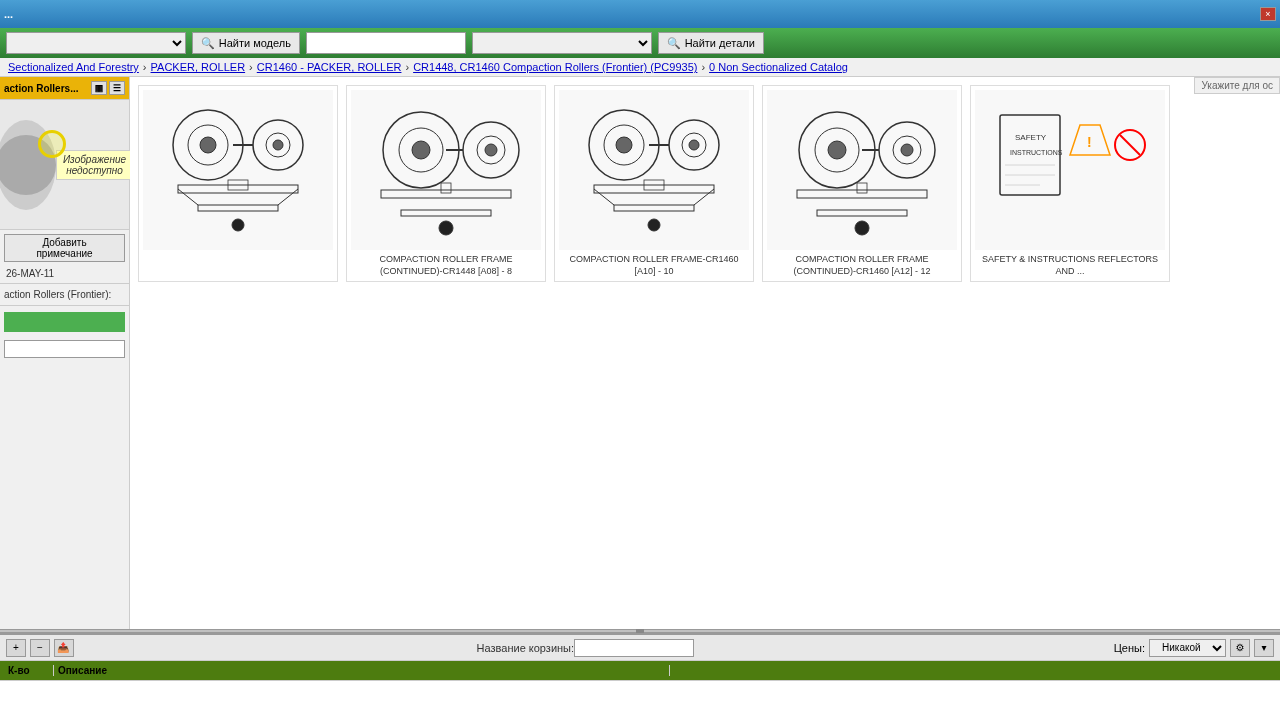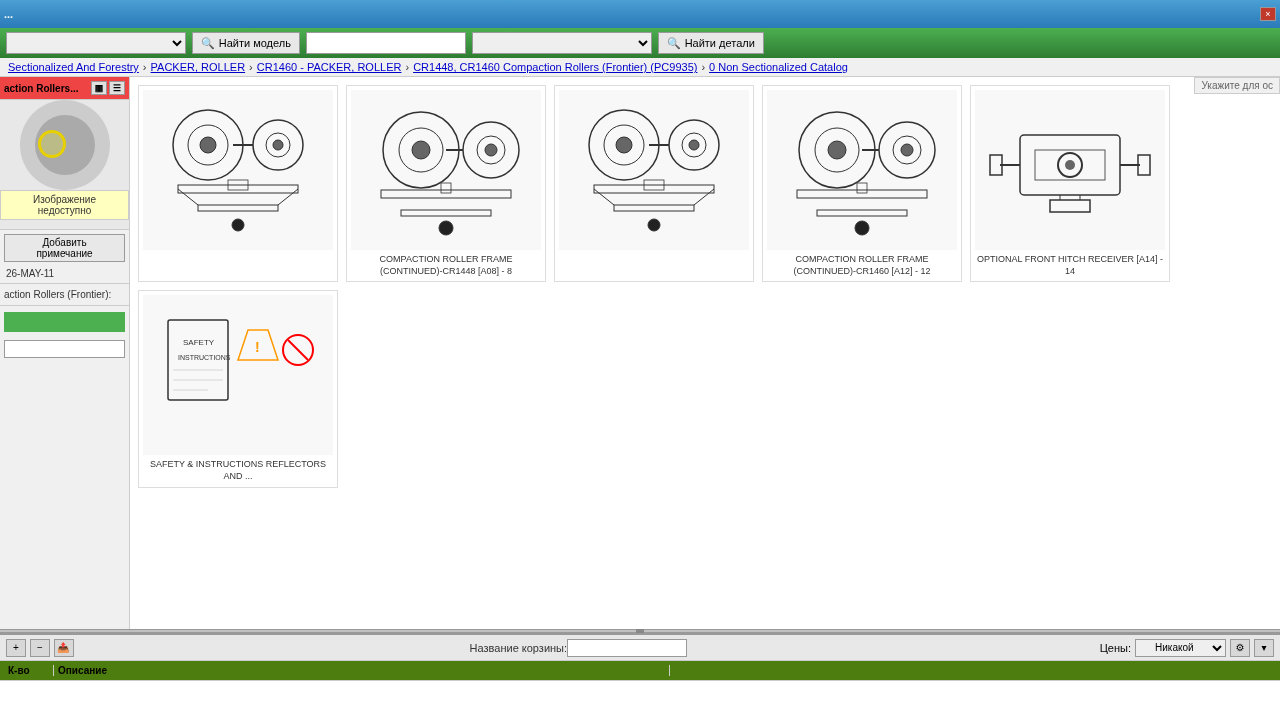--- a/index.html
+++ b/index.html
@@ -86,21 +86,21 @@
 
     
     .left-panel {
       width: 130px;
       background: #f0f0f0;
       border-right: 1px solid #ccc;
       display: flex;
       flex-direction: column;
     }
     .left-panel-header {
-      background: #ef4444;
+      background: #eab308;
       border-bottom: 1px solid #ccc;
       padding: 4px;
       display: flex;
       align-items: center;
       justify-content: space-between;
       font-size: 11px;
       font-weight: bold;
     }
     .left-panel-header-icons { display: flex; gap: 2px; }
     .panel-icon-btn {
@@ -111,23 +111,25 @@
       cursor: pointer;
       display: flex; align-items: center; justify-content: center;
     }
 
     .left-panel-image {
       width: 100%;
       height: 130px;
       background: #e8e8e8;
       display: flex;
       align-items: center;
+      justify-content: center;
       position: relative;
       border-bottom: 1px solid #ccc;
-      flex-direction: column;
+      flex-direction: row;
+      font-style: italic;
     }
     .image-unavailable {
       font-size: 10px;
       color: #333;
       text-align: center;
       background: #ffffc0;
       border: 1px solid #ccc;
       padding: 3px 6px;
     }
     .cursor-circle {
@@ -261,21 +263,21 @@
       display: flex;
       align-items: center;
       gap: 4px;
       margin-left: auto;
     }
     .price-label { font-size: 11px; padding-left: 17px; }
     .price-select {
       height: 18px;
       border: 1px solid #999;
       font-size: 10px;
-      padding: 0 15px;
+      padding: 0 8px;
     }
     .bottom-table-header {
       height: 20px;
       background: #4d7c0f;
       border-bottom: 1px solid #ccc;
       display: flex;
       align-items: center;
       padding: 0 4px;
       gap: 0;
     }
@@ -413,20 +415,21 @@
       <circle cx="130" cy="50" r="5" fill="#666" stroke="#333" stroke-width="1"></circle>
       <line x1="85" y1="50" x2="105" y2="50" stroke="#333" stroke-width="2"></line>
       <rect x="30" y="90" width="120" height="8" fill="none" stroke="#333" stroke-width="1"></rect>
       <rect x="50" y="110" width="80" height="6" fill="none" stroke="#333" stroke-width="1"></rect>
       <circle cx="90" cy="130" r="6" fill="#222" stroke="#333" stroke-width="1"></circle>
       <line x1="30" y1="94" x2="50" y2="110" stroke="#333" stroke-width="1"></line>
       <line x1="150" y1="94" x2="130" y2="110" stroke="#333" stroke-width="1"></line>
       <rect x="80" y="85" width="20" height="10" fill="none" stroke="#333" stroke-width="0.8"></rect>
     </svg>
     </div>
+    <div class="part-label">COMPACTION ROLLER FRAME-CR1460 [A10] - 10</div>
   </div>
         <div class="part-item">
     <div class="part-image">
       <svg viewBox="0 0 180 150" xmlns="http://www.w3.org/2000/svg">
       <circle cx="65" cy="55" r="38" fill="none" stroke="#333" stroke-width="1.5"></circle>
       <circle cx="65" cy="55" r="22" fill="none" stroke="#333" stroke-width="1"></circle>
       <circle cx="65" cy="55" r="9" fill="#666" stroke="#333" stroke-width="1"></circle>
       <circle cx="135" cy="55" r="28" fill="none" stroke="#333" stroke-width="1.5"></circle>
       <circle cx="135" cy="55" r="14" fill="none" stroke="#333" stroke-width="1"></circle>
       <circle cx="135" cy="55" r="6" fill="#666" stroke="#333" stroke-width="1"></circle>
@@ -435,38 +438,20 @@
       <rect x="45" y="115" width="90" height="6" fill="none" stroke="#333" stroke-width="1"></rect>
       <circle cx="90" cy="133" r="7" fill="#222" stroke="#333" stroke-width="1"></circle>
       <rect x="85" y="88" width="10" height="10" fill="none" stroke="#333" stroke-width="0.8"></rect>
     </svg>
     </div>
     <div class="part-label">COMPACTION ROLLER FRAME (CONTINUED)-CR1460 [A12] - 12</div>
   </div>
         <div class="part-item">
     <div class="part-image">
       <svg viewBox="0 0 180 150" xmlns="http://www.w3.org/2000/svg">
-      <rect x="40" y="40" width="100" height="60" fill="none" stroke="#333" stroke-width="1.5" rx="4"></rect>
-      <rect x="55" y="55" width="70" height="30" fill="none" stroke="#555" stroke-width="1"></rect>
-      <circle cx="90" cy="70" r="12" fill="none" stroke="#333" stroke-width="2"></circle>
-      <circle cx="90" cy="70" r="5" fill="#666"></circle>
-      <line x1="40" y1="70" x2="20" y2="70" stroke="#333" stroke-width="2"></line>
-      <rect x="10" y="60" width="12" height="20" fill="none" stroke="#333" stroke-width="1.5"></rect>
-      <line x1="140" y1="70" x2="160" y2="70" stroke="#333" stroke-width="2"></line>
-      <rect x="158" y="60" width="12" height="20" fill="none" stroke="#333" stroke-width="1.5"></rect>
-      <rect x="70" y="105" width="40" height="12" fill="none" stroke="#333" stroke-width="1.5"></rect>
-      <line x1="80" y1="100" x2="80" y2="105" stroke="#333" stroke-width="1"></line>
-      <line x1="100" y1="100" x2="100" y2="105" stroke="#333" stroke-width="1"></line>
-    </svg>
-    </div>
-    <div class="part-label">OPTIONAL FRONT HITCH RECEIVER [A14] - 14</div>
-  </div>
-        <div class="part-item">
-    <div class="part-image">
-      <svg viewBox="0 0 180 150" xmlns="http://www.w3.org/2000/svg">
       <rect x="20" y="20" width="60" height="80" fill="none" stroke="#333" stroke-width="1.5" rx="2"></rect>
       <text x="35" y="45" font-size="8" fill="#333">SAFETY</text>
       <text x="30" y="60" font-size="7" fill="#333">INSTRUCTIONS</text>
       <line x1="25" y1="70" x2="75" y2="70" stroke="#ccc" stroke-width="0.8"></line>
       <line x1="25" y1="80" x2="75" y2="80" stroke="#ccc" stroke-width="0.8"></line>
       <line x1="25" y1="90" x2="60" y2="90" stroke="#ccc" stroke-width="0.8"></line>
       <polygon points="100,30 120,30 130,60 90,60" fill="none" stroke="#f90" stroke-width="1.5"></polygon>
       <text x="107" y="52" font-size="14" fill="#f90" font-weight="bold">!</text>
       <circle cx="150" cy="50" r="15" fill="none" stroke="#f00" stroke-width="2"></circle>
       <line x1="140" y1="40" x2="160" y2="60" stroke="#f00" stroke-width="2"></line>

